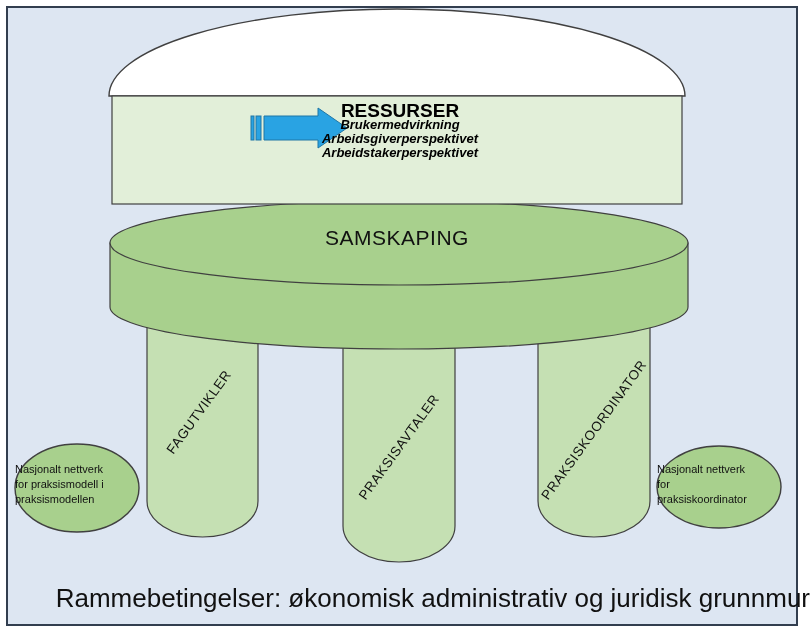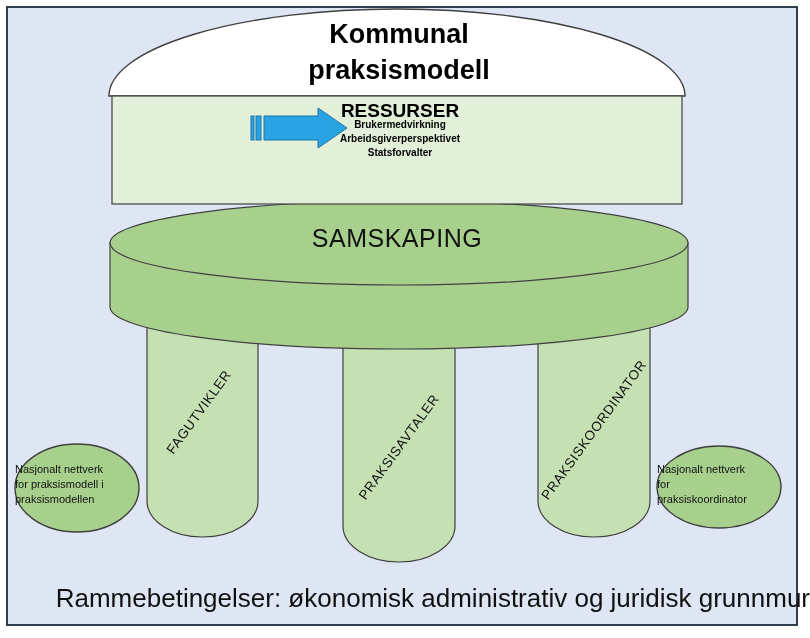--- a/index.html
+++ b/index.html
@@ -30,26 +30,26 @@
     line-height:36px;color:#000000;
   }
   .resources{
     left:212px;width:376px;top:103px;
     text-align:center;color:#000000;
   }
   .resources .heading{
     font-size:19px;font-weight:bold;line-height:15px;
   }
   .resources .item{
-    font-size:10px;font-weight:bold;line-height:14.2px;
+    font-size:13px;font-weight:bold;line-height:14.2px;font-style:italic;
   }
   .samskaping{
     left:110px;width:574px;top:226px;
     text-align:center;
-    font-size:25px;line-height:24px;color:#111111;
+    font-size:21px;line-height:24px;color:#111111;
     letter-spacing:0.5px;
   }
   .pillar-label{
     position:absolute;
     white-space:nowrap;
     font-size:13.5px;color:#111111;
     letter-spacing:0.6px;
     transform:translate(-50%,-50%) rotate(-54deg);
   }
   .pl-1{left:199px;top:412px;}
@@ -90,30 +90,26 @@
     <g fill="#29a3e3" stroke="#1f76a6" stroke-width="1">
       <rect x="251" y="116" width="3" height="24"></rect>
       <rect x="256" y="116" width="5" height="24"></rect>
       <path d="M 264 116 L 318 116 L 318 108 L 347 128 L 318 148 L 318 140 L 264 140 Z"></path>
     </g>
 
     <ellipse cx="77" cy="488" rx="62" ry="44" fill="#a8d08d" stroke="#404040" stroke-width="1.4"></ellipse>
     <ellipse cx="719" cy="487" rx="62" ry="41" fill="#a8d08d" stroke="#404040" stroke-width="1.4"></ellipse>
   </svg>
 
-  <div class="txt title">
-    <div>Kommunal</div>
-    <div>praksismodell</div>
-  </div>
 
   <div class="txt resources">
     <div class="heading">RESSURSER</div>
     <div class="item">Brukermedvirkning</div>
     <div class="item">Arbeidsgiverperspektivet</div>
-    <div class="item">Statsforvalter</div>
+    <div class="item">Arbeidstakerperspektivet</div>
   </div>
 
   <div class="txt samskaping">SAMSKAPING</div>
 
   <div class="pillar-label pl-1">FAGUTVIKLER</div>
   <div class="pillar-label pl-2">PRAKSISAVTALER</div>
   <div class="pillar-label pl-3">PRAKSISKOORDINATOR</div>
 
   <div class="net-ellipse-text net-left">
     <div>Nasjonalt nettverk</div>

